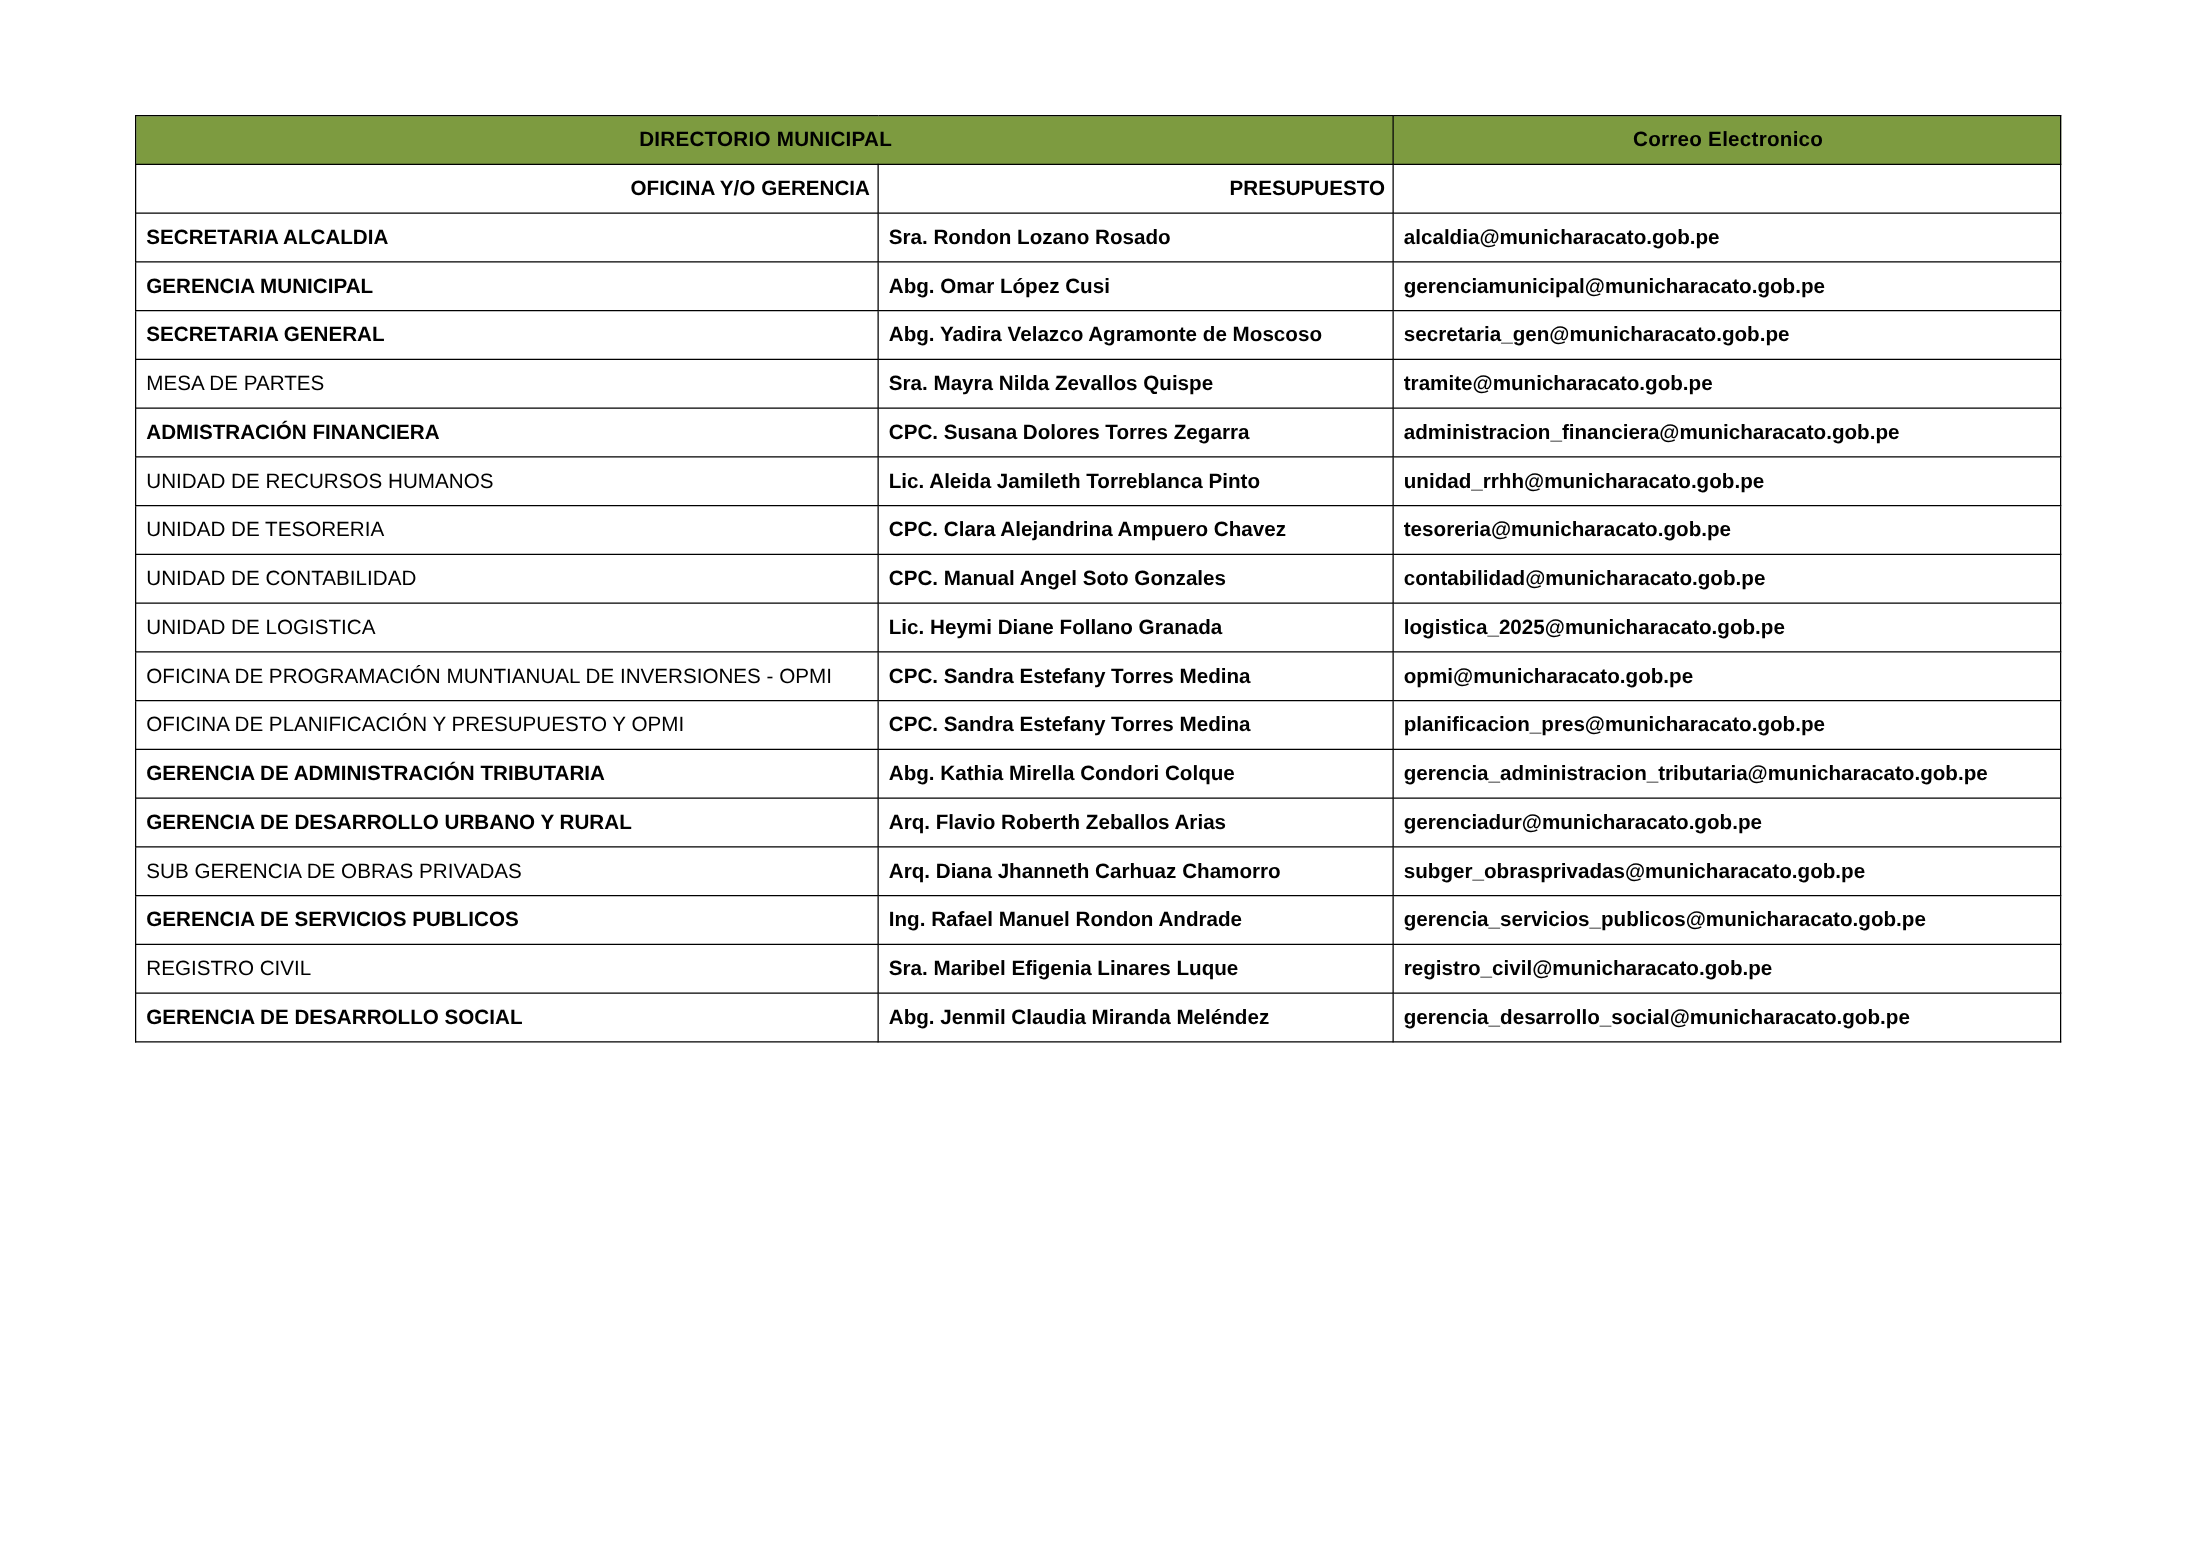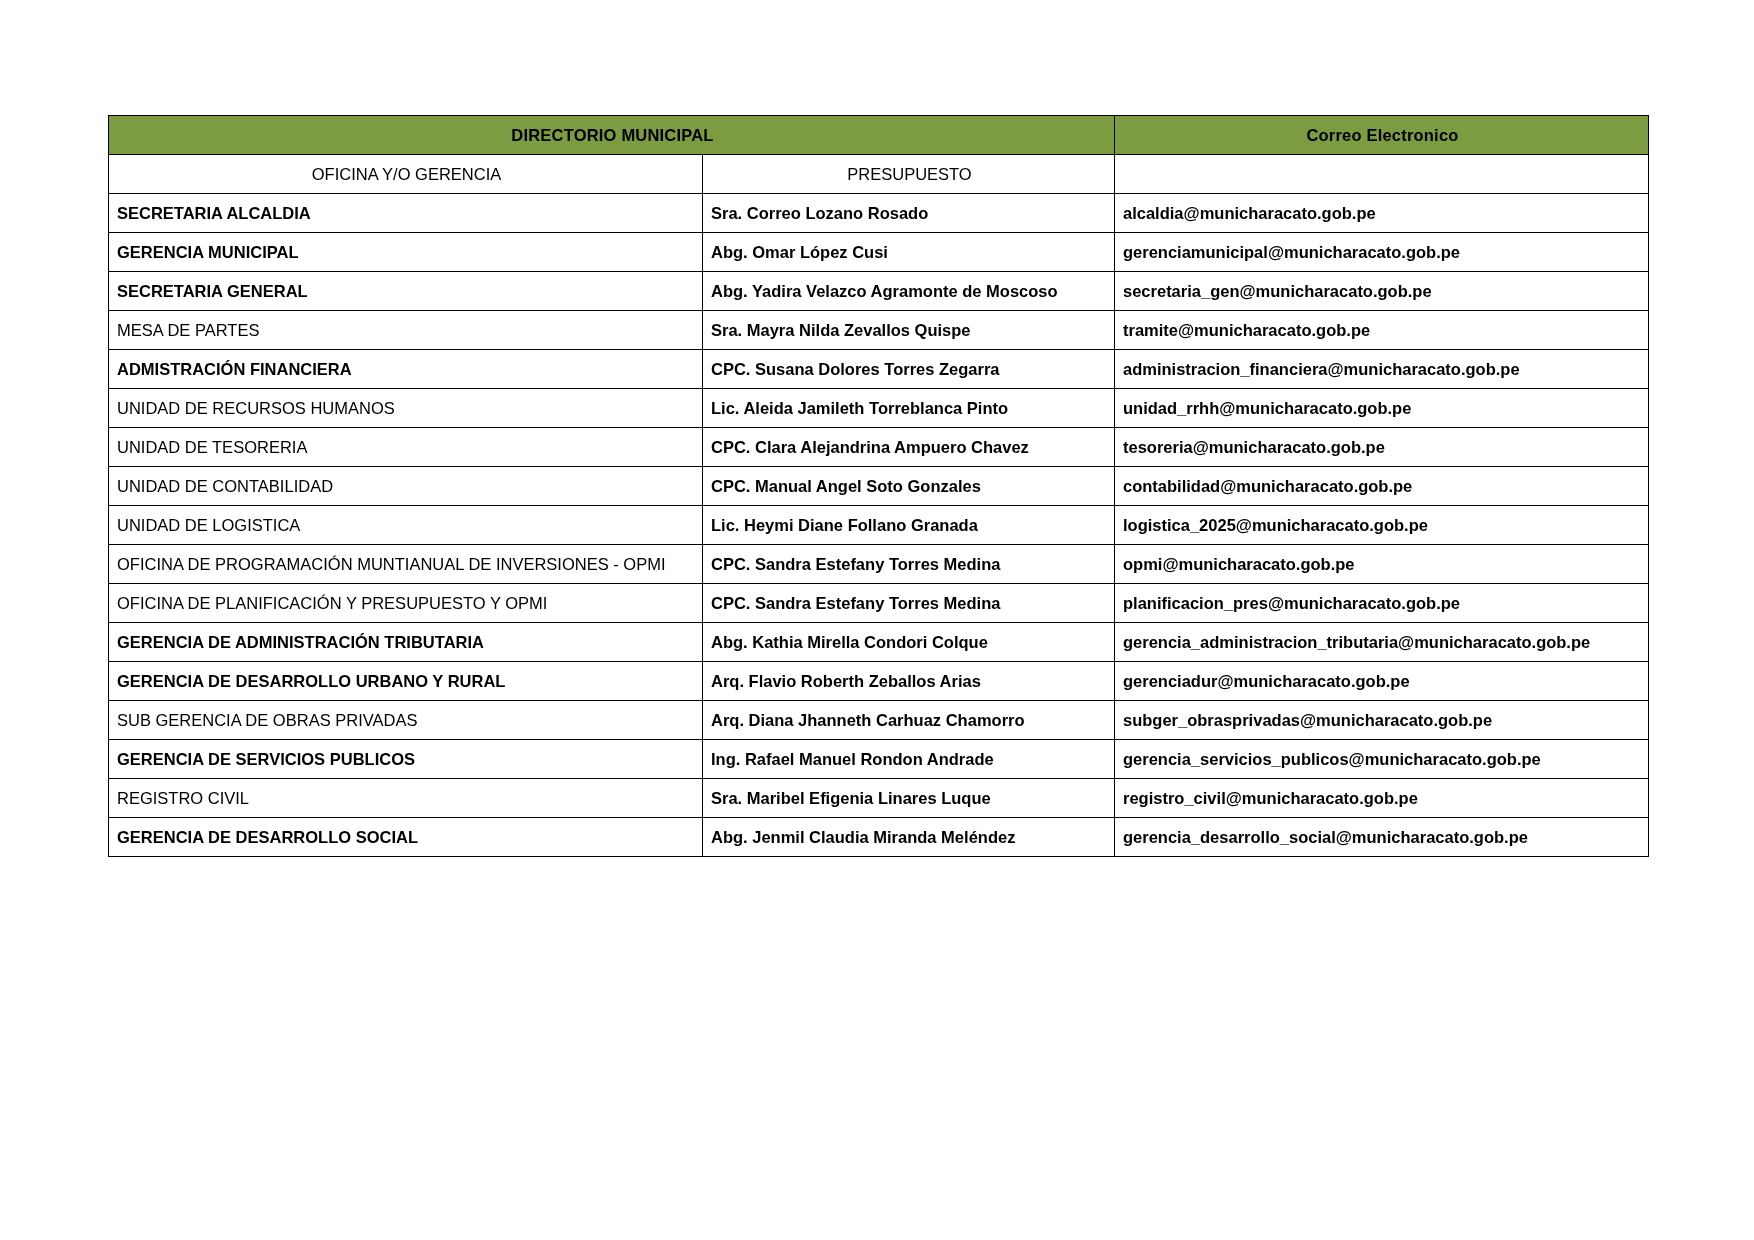--- a/index.html
+++ b/index.html
@@ -15,21 +15,21 @@
   }
   .page {
     position: relative;
     width: 1754px;
     height: 1240px;
     background: #ffffff;
   }
   .table-wrap {
     position: absolute;
     left: 108px;
-    top: 115px;
+    top: 92px;
     width: 1540px;
   }
   table.directory {
     border-collapse: collapse;
     table-layout: fixed;
     width: 1540px;
   }
   table.directory td {
     border: 1px solid #000000;
     vertical-align: middle;
@@ -44,22 +44,22 @@
 
   .hdr-green {
     background: #7d9b40;
     font-weight: bold;
     text-align: center;
     font-size: 16px;
     letter-spacing: 0.2px;
     height: 46px;
   }
   .subhdr {
-    font-weight: normal;
-    text-align: center;
+    font-weight: bold;
+    text-align: right;
     font-size: 16px;
     height: 32px;
   }
   .blank-cell {
     background: #ffffff;
   }
   .lvl0 { padding-left: 8px; font-weight: bold; }
   .lvl1 { padding-left: 40px; }
   .tall { height: 52px; }
   .nowrap-mail { white-space: nowrap; margin-top: 12px; }
@@ -80,21 +80,21 @@
           <td class="hdr-green" colspan="2">DIRECTORIO MUNICIPAL</td>
           <td class="hdr-green">Correo Electronico</td>
         </tr>
         <tr>
           <td class="subhdr">OFICINA Y/O GERENCIA</td>
           <td class="subhdr">PRESUPUESTO</td>
           <td class="blank-cell"></td>
         </tr>
       <tr>
             <td class="lvl0">SECRETARIA ALCALDIA</td>
-            <td class="lvl0">Sra. Correo Lozano Rosado</td>
+            <td class="lvl0">Sra. Rondon Lozano Rosado</td>
             <td class="lvl0 nowrap-mail">alcaldia@municharacato.gob.pe</td>
           </tr>
           <tr>
             <td class="lvl0">GERENCIA MUNICIPAL</td>
             <td class="lvl0">Abg. Omar López Cusi</td>
             <td class="lvl0 nowrap-mail">gerenciamunicipal@municharacato.gob.pe</td>
           </tr>
           <tr>
             <td class="lvl0">SECRETARIA GENERAL</td>
             <td class="lvl0">Abg. Yadira Velazco Agramonte de Moscoso</td>

